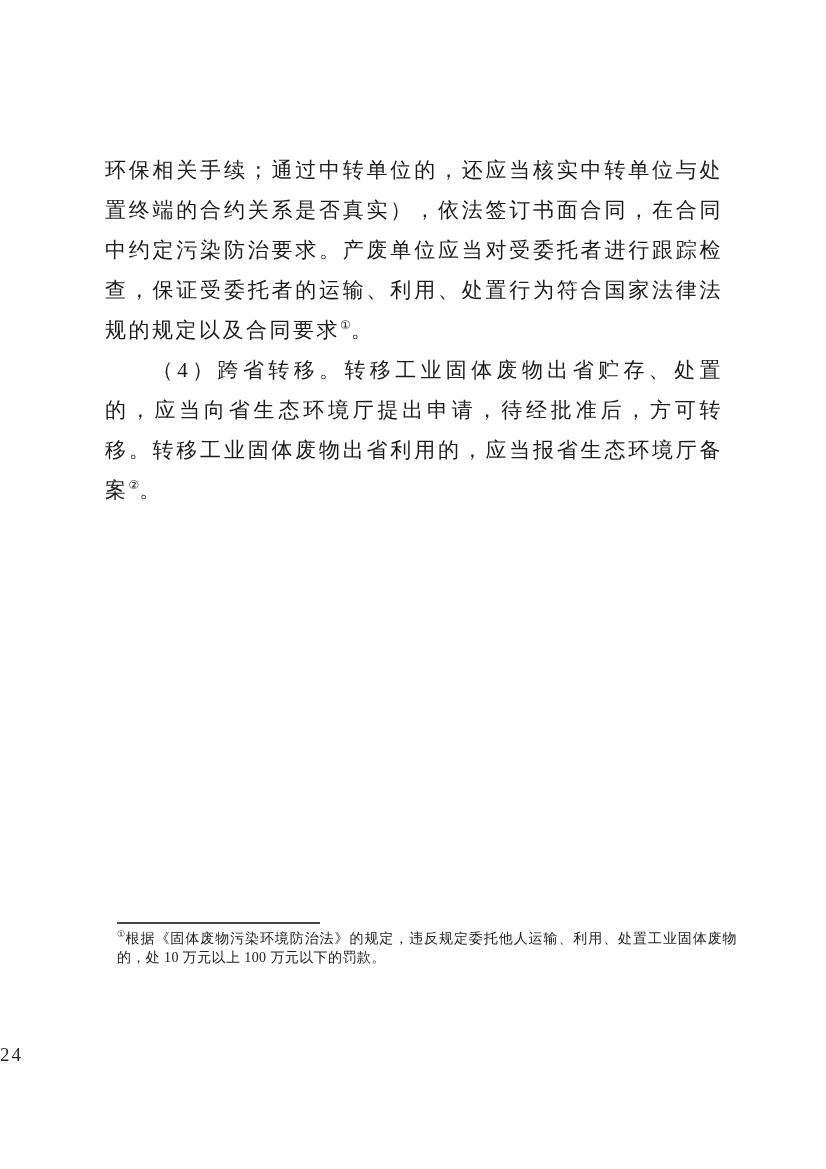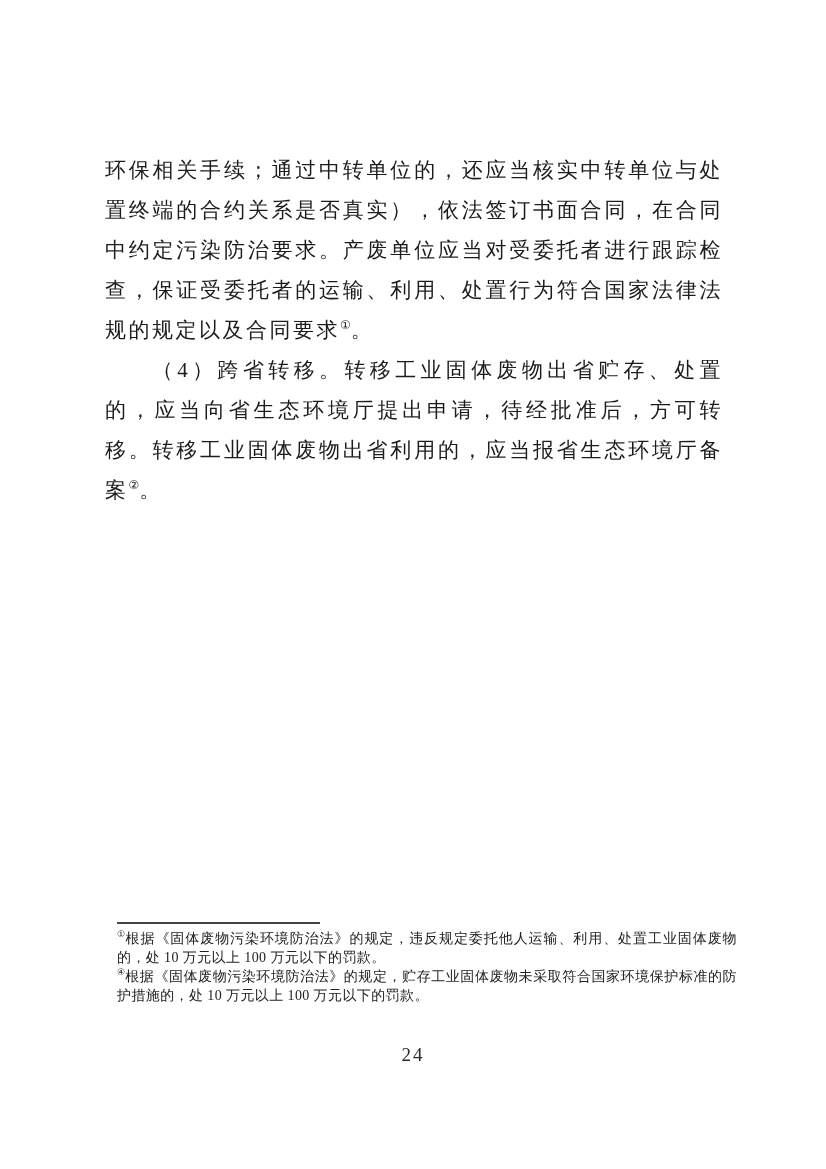--- a/index.html
+++ b/index.html
@@ -65,39 +65,37 @@
     font-size: 9px;
     letter-spacing: 0;
     line-height: 0;
     vertical-align: super;
   }
   .page-number {
     position: absolute;
     left: 0;
     top: 1044px;
     width: 826px;
-    text-align: center;
     font-size: 19px;
     letter-spacing: 2px;
     color: #2a2a2a;
   }
 </style>
 </head>
 <body>
 
 <div class="page">
 
   <div class="body-text" id="body-paragraphs">
       <p class=""><span>环保相关手续；通过中转单位的，还应当核实中转单位与处置终端的合约关系是否真实），依法签订书面合同，在合同中约定污染防治要求。产废单位应当对受委托者进行跟踪检查，保证受委托者的运输、利用、处置行为符合国家法律法规的规定以及合同要求</span><sup>①</sup><span>。</span></p>
       <p class="indent"><span>（4）跨省转移。转移工业固体废物出省贮存、处置的，应当向省生态环境厅提出申请，待经批准后，方可转移。转移工业固体废物出省利用的，应当报省生态环境厅备案</span><sup>②</sup><span>。</span></p>
     </div>
 
   <div class="footnote-area">
     <div class="footnote-rule"></div>
     <div id="footnotes">
         <p class="footnote"><sup>①</sup><span>根据《固体废物污染环境防治法》的规定，违反规定委托他人运输、利用、处置工业固体废物的，处 10 万元以上 100 万元以下的罚款。</span></p>
-        <p class="footnote"><sup>④</sup><span>根据《固体废物污染环境防治法》的规定，贮存工业固体废物未采取符合国家环境保护标准的防护措施的，处 10 万元以上 100 万元以下的罚款。</span></p>
       </div>
   </div>
 
   <div class="page-number">24</div>
 
 </div>
 
 </body></html>

